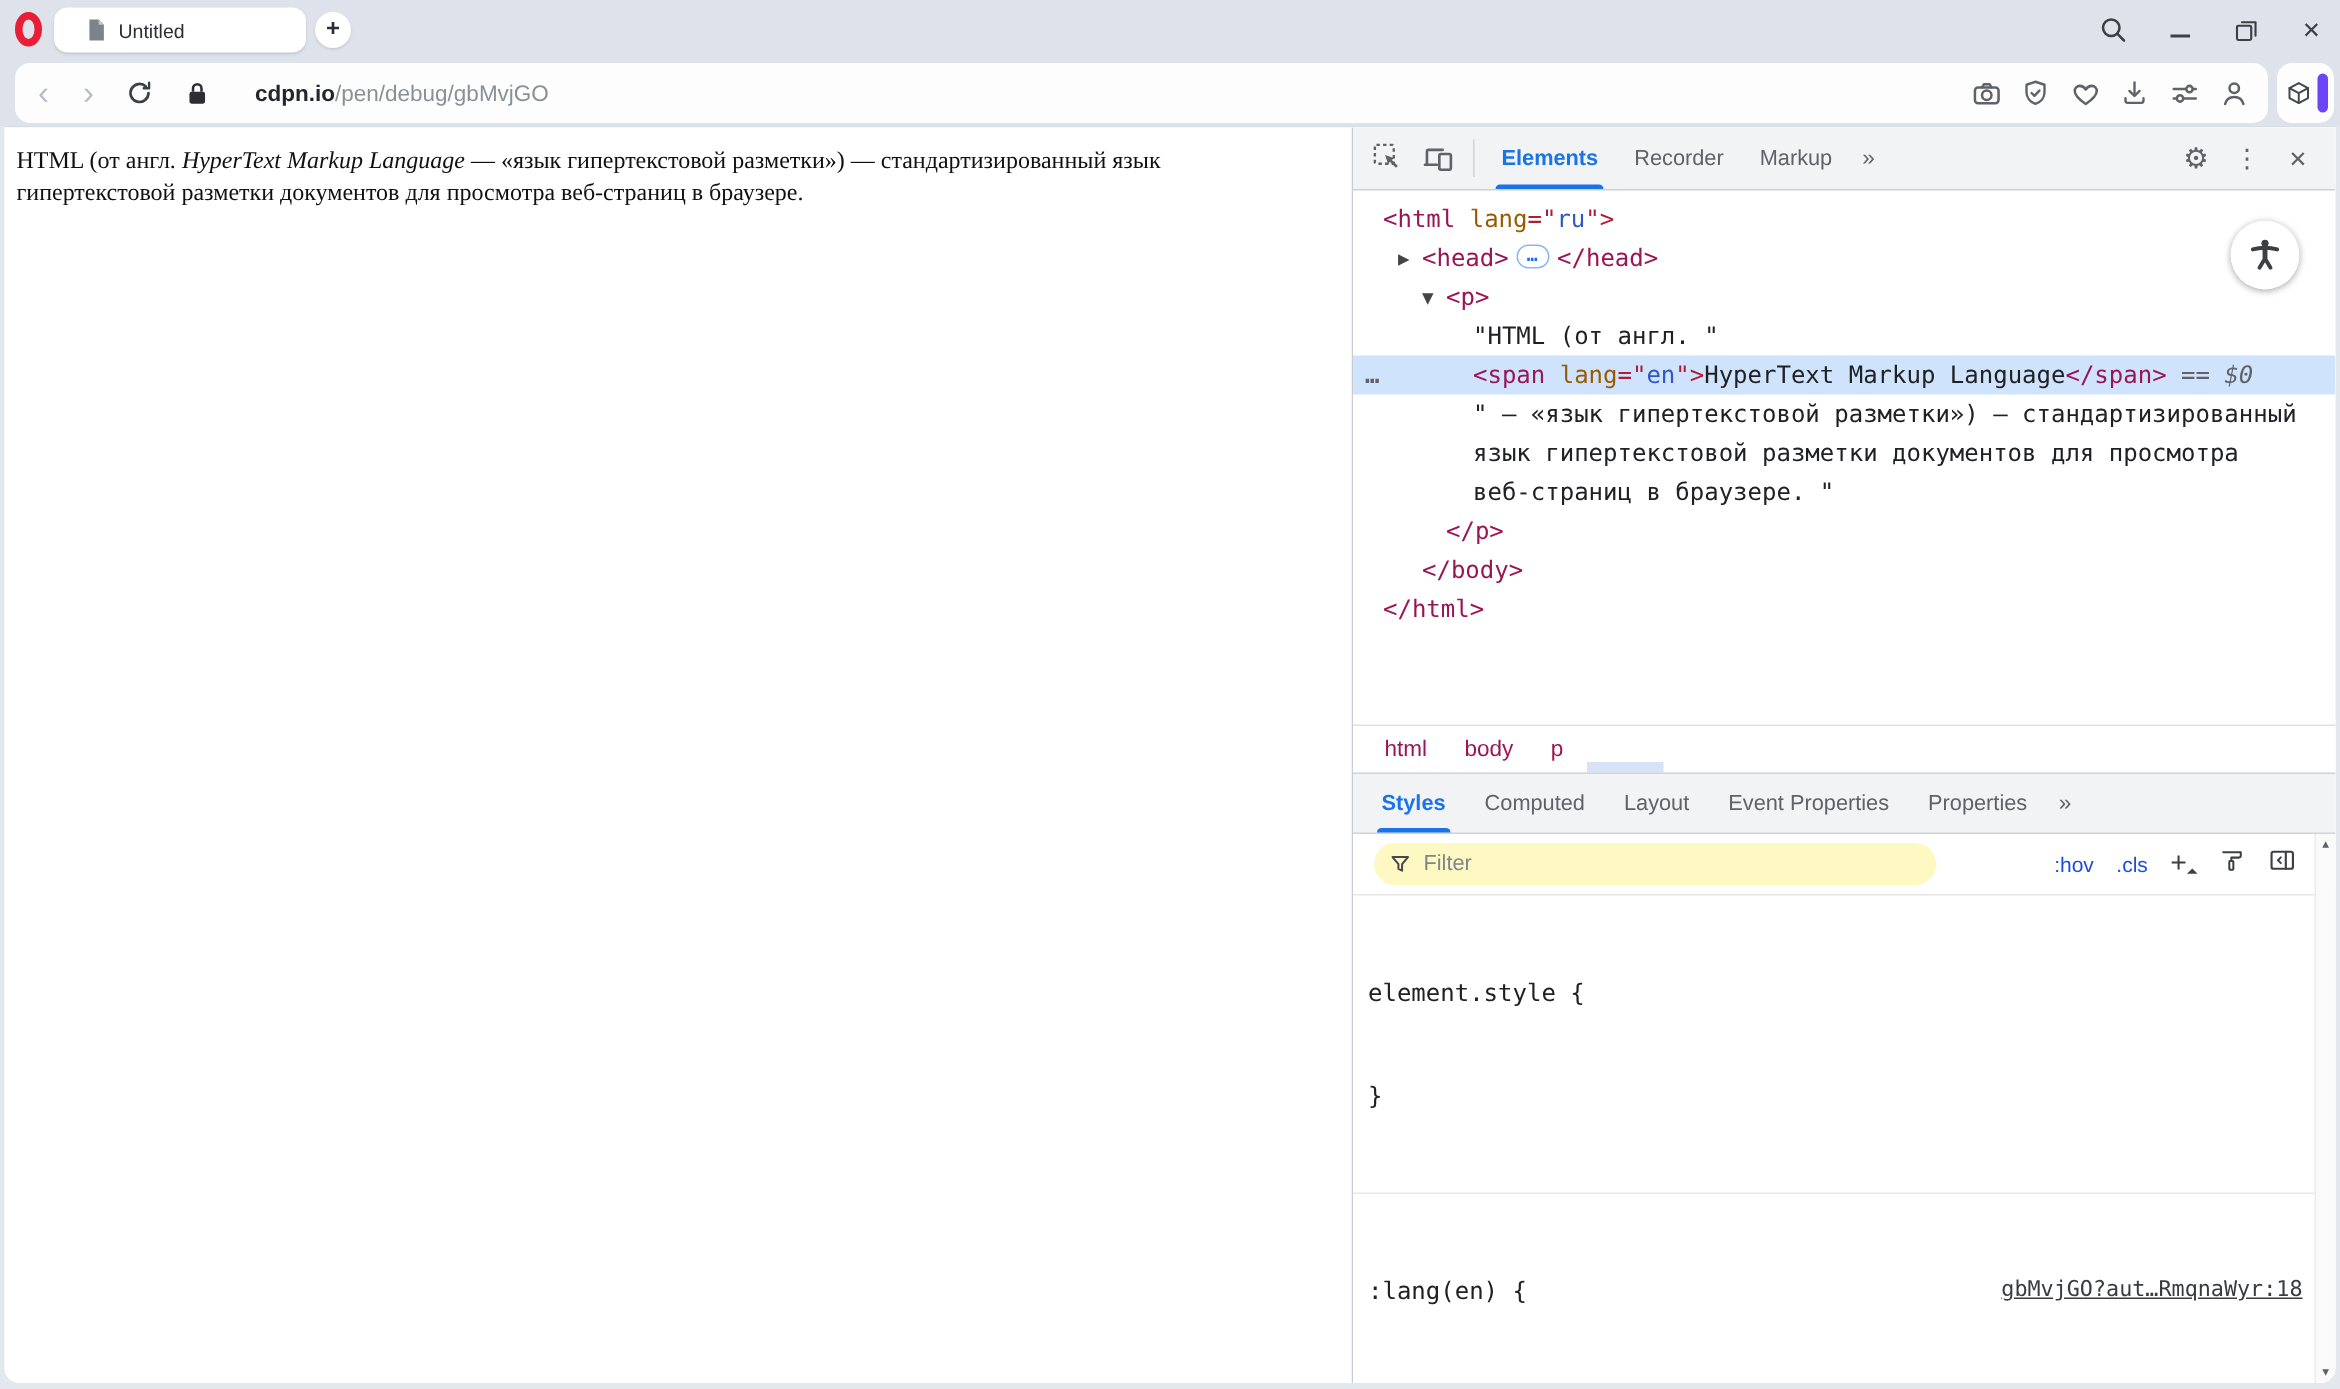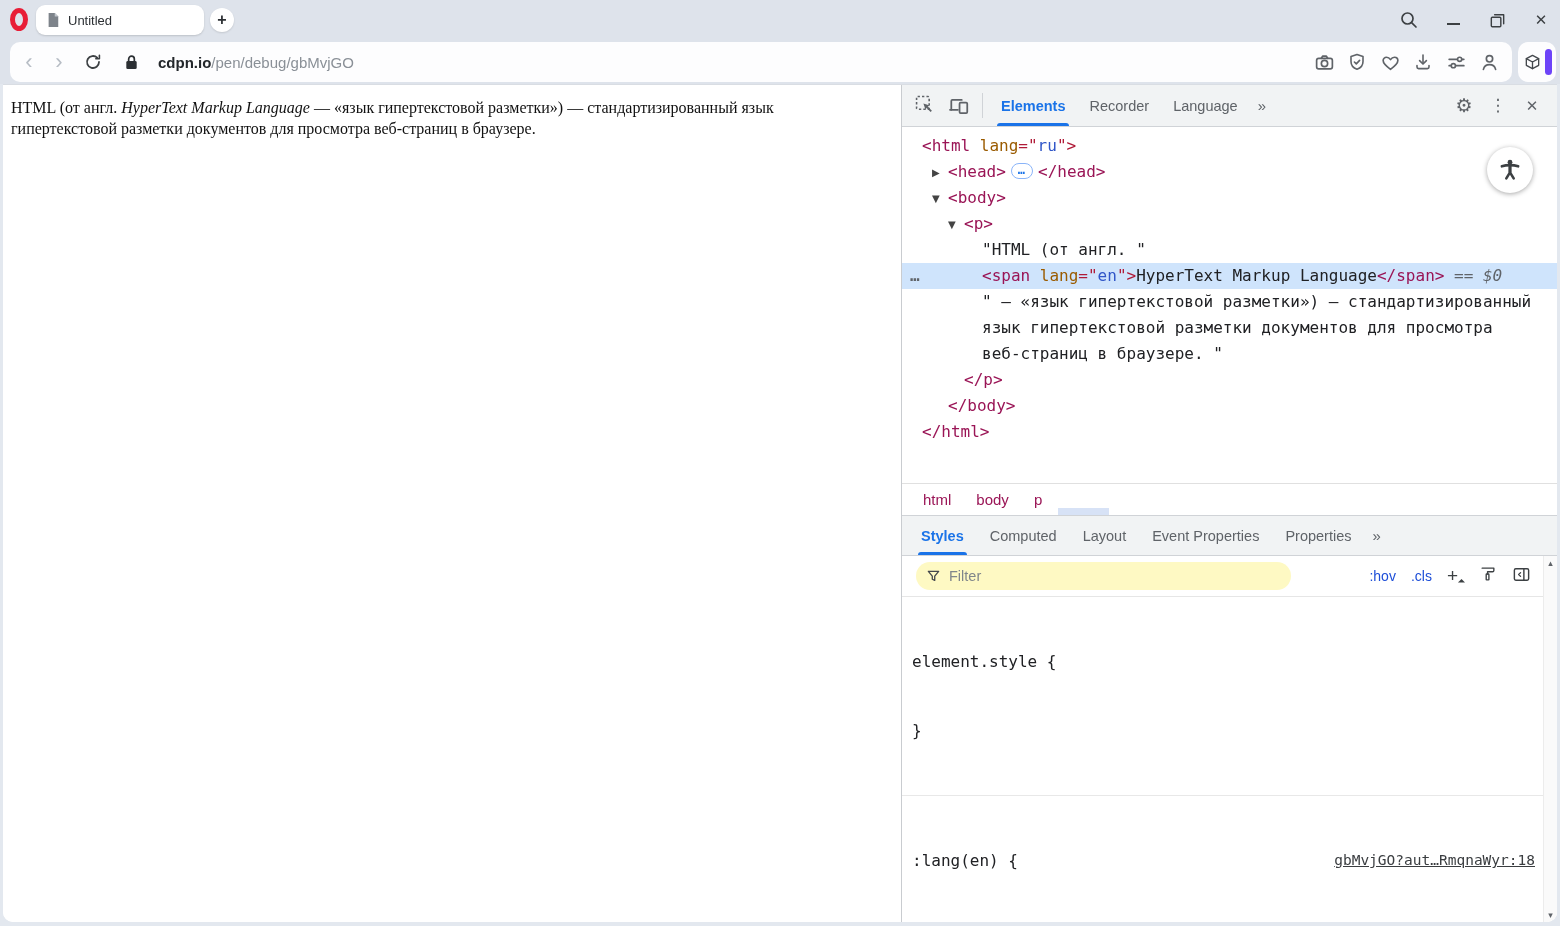--- a/index.html
+++ b/index.html
@@ -4,37 +4,37 @@
 <style>
   * { margin:0; padding:0; box-sizing:border-box; }
   html,body { width:1560px; height:926px; overflow:hidden; }
   body { font-family:"Liberation Sans", sans-serif; background:#e3e8ef; position:relative; }
   .win { position:absolute; inset:0; }
 
   
   .tabstrip { position:absolute; left:0; top:0; width:1560px; height:40px; background:#dee3eb; }
   .opera-o { position:absolute; left:10px; top:8px; width:18px; height:23px; border:5.5px solid #e81e37; border-radius:50%; }
   .tab { position:absolute; left:36px; top:5px; width:168px; height:30px; background:#fff; border-radius:9px;
-         box-shadow:0 1px 2px rgba(0,0,0,.15); display:flex; align-items:center; padding:0 10px; gap:8px; }
+         box-shadow:0 1px 2px rgba(0,0,0,.15); display:flex; align-items:center; padding:0 21px; gap:8px; }
   .tab-title { font-size:13px; color:#2b2f33; }
   .newtab { position:absolute; left:210px; top:8px; width:24px; height:24px; border-radius:50%; background:#fff;
             display:flex; align-items:center; justify-content:center; font-size:16px; font-weight:700; color:#2b2f33;
             box-shadow:0 1px 2px rgba(0,0,0,.12); }
   .winctl { position:absolute; right:8px; top:0; height:40px; display:flex; align-items:center; gap:22px; }
   .winctl .wc { width:22px; height:22px; display:flex; align-items:center; justify-content:center; color:#3c4043; }
   .min-line { display:inline-block; width:13px; border-bottom:2px solid #3c4043; transform:translateY(4px); }
   .wc-close { font-size:15px; }
 
   
   .addrrow { position:absolute; left:0; top:40px; width:1560px; height:44px; background:#dee3eb; }
   .addr-pill { position:absolute; left:10px; top:2px; width:1502px; height:40px; background:#fdfdfe; border-radius:10px;
                display:flex; align-items:center; }
   .nav-btn { width:30px; text-align:center; font-size:22px; line-height:36px; color:#b7bdc5; }
   .url { margin-left:16px; font-size:15px; white-space:pre; }
-  .url .host { color:#23272b; font-weight:700; }
+  .url .host { color:#23272b; font-weight:700;margin-left:12px; }
   .url .path { color:#8a9097; }
   .addr-icons { margin-left:auto; display:flex; align-items:center; gap:11px; padding-right:12px; }
   .aicon { width:22px; height:22px; display:flex; align-items:center; justify-content:center; }
   .ext-box { position:absolute; left:1518px; top:2px; width:38px; height:40px; background:#fdfdfe; border-radius:10px;
              display:flex; align-items:center; justify-content:center; gap:3px; }
   .purple-pill { width:7px; height:26px; border-radius:4px; background:#6d44f8; }
 
   
   .content { position:absolute; left:3px; top:84px; width:1554px; height:838px; background:#fff;
              border-radius:0 0 10px 10px; overflow:hidden; display:flex; border-top:1px solid #d9dde3; }
@@ -245,33 +245,32 @@
         <span class="dt-icobtn">
           <svg class="sico" width="22" height="22" viewBox="0 0 20 20">
             <path d="M3 13.5V5.5a1 1 0 0 1 1-1h8.5"></path>
               <path d="M1.8 13.5h7.2"></path>
             <rect x="10.5" y="7" width="7" height="9.5" rx="1" fill="#f1f3f4"></rect>
           </svg>
         </span>
         <span class="dt-sep"></span>
         <span class="dt-tab active">Elements</span>
         <span class="dt-tab">Recorder</span>
-        <span class="dt-tab">Language</span>
+        <span class="dt-tab">Markup</span>
         <span class="dt-more">»</span>
         <span class="dt-right">
           <span class="dt-icobtn glyph-gear">⚙</span>
           <span class="dt-icobtn glyph-kebab">⋮</span>
           <span class="dt-icobtn glyph-close">✕</span>
         </span>
       </div>
 
       <div class="dom">
         <div class="r ind0"><span class="tag">&lt;html</span><span class="atn"> lang</span><span class="pun">="</span><span class="atv">ru</span><span class="pun">"&gt;</span></div>
         <div class="r indh"><span class="tw">▶</span><span class="tag">&lt;head&gt;</span><span class="badge">…</span><span class="tag">&lt;/head&gt;</span></div>
-        <div class="r indh"><span class="tw">▼</span><span class="tag">&lt;body&gt;</span></div>
         <div class="r indp"><span class="tw">▼</span><span class="tag">&lt;p&gt;</span></div>
         <div class="r ind3 txt">"HTML (от англ. "</div>
         <div class="r ind3 sel"><span class="row-kebab">…</span><span class="tag">&lt;span</span><span class="atn"> lang</span><span class="pun">="</span><span class="atv">en</span><span class="pun">"&gt;</span><span class="txt">HyperText Markup Language</span><span class="tag">&lt;/span&gt;</span><span class="flag"> == $0</span></div>
         <div class="r ind3 txt">" — «язык гипертекстовой разметки») — стандартизированный</div>
         <div class="r ind3 txt">язык гипертекстовой разметки документов для просмотра</div>
         <div class="r ind3 txt">веб-страниц в браузере. "</div>
         <div class="r ind2 tag">&lt;/p&gt;</div>
         <div class="r indh tag" style="padding-left:46px">&lt;/body&gt;</div>
         <div class="r ind0 tag">&lt;/html&gt;</div>
       </div>

